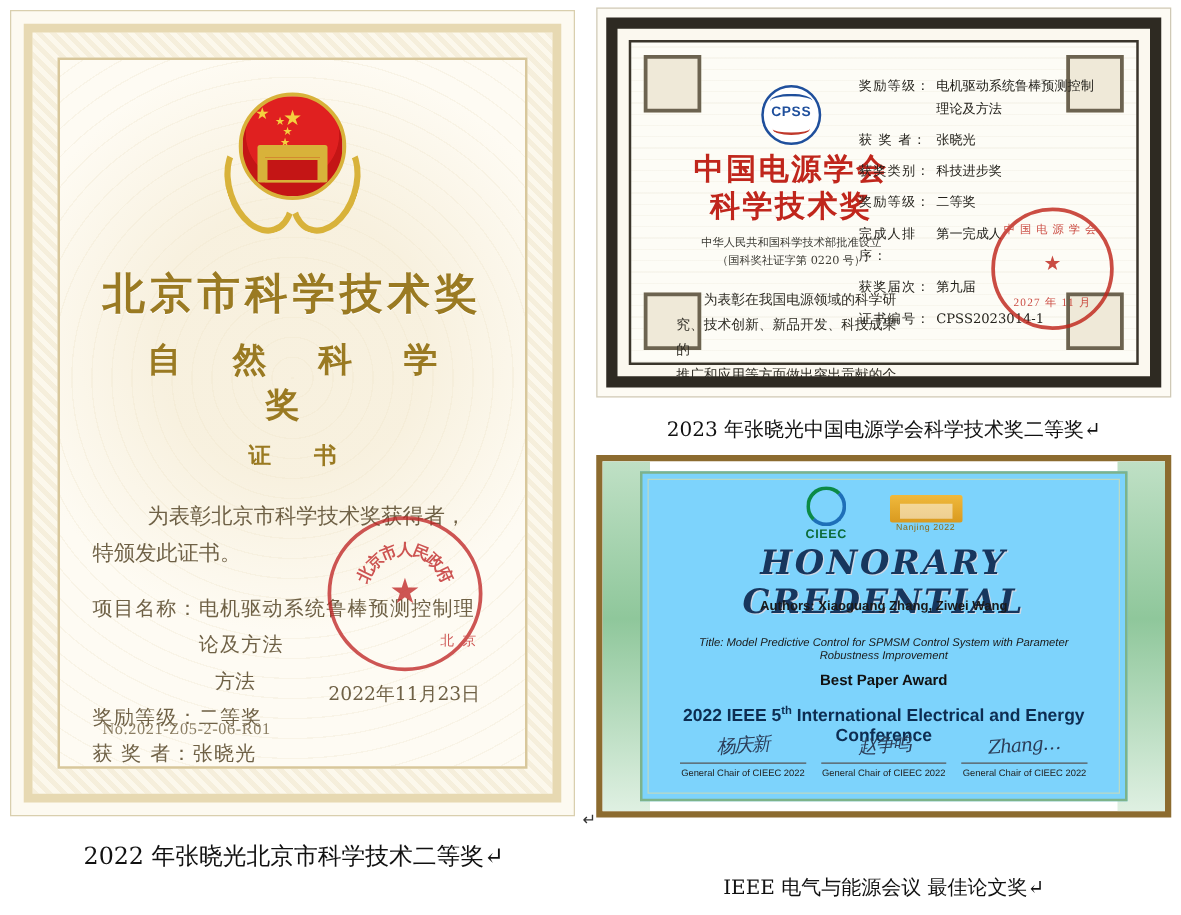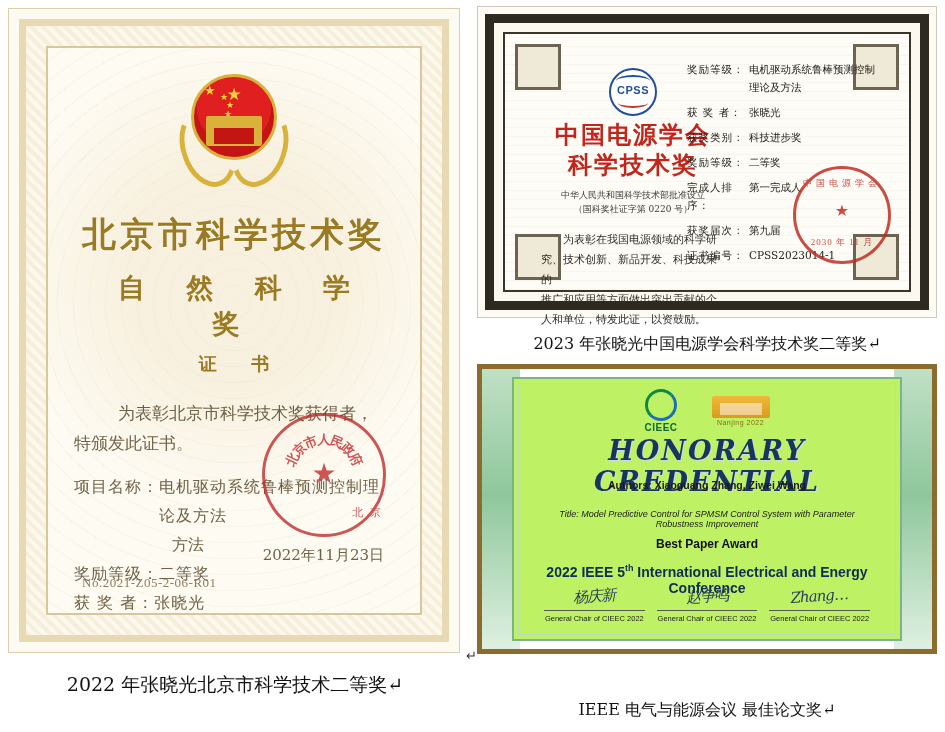--- a/index.html
+++ b/index.html
@@ -424,21 +424,21 @@
     position: absolute;
     top: 0; bottom: 0;
     width: 38px;
     background: linear-gradient(180deg, #bfe0c5 0%, #8fc79b 45%, #dff0e2 100%);
   }
   .ieee-bar-left { left: 0; }
   .ieee-bar-right { right: 0; }
   .ieee-card {
     position: absolute;
     left: 30px; right: 30px; top: 8px; bottom: 8px;
-    background: #bef264;
+    background: #7dd3fc;
     border: 2px solid #7db38a;
     box-sizing: border-box;
   }
   .ieee-card:before {
     content: "";
     position: absolute;
     left: 4px; right: 4px; top: 4px; bottom: 4px;
     border: 1px solid #bcd9c2;
   }
   .ieee-logos {
@@ -676,21 +676,20 @@
           <div class="cpss-name1">中国电源学会</div>
           <div class="cpss-name2">科学技术奖</div>
           <div class="cpss-gov">
             <div>中华人民共和国科学技术部批准设立</div>
             <div>（国科奖社证字第 0220 号）</div>
           </div>
           <div class="cpss-para">
             <div class="p1">为表彰在我国电源领域的科学研</div>
             <div>究、技术创新、新品开发、科技成果的</div>
             <div>推广和应用等方面做出突出贡献的个</div>
-            <div>人和单位，特发此证，以资鼓励。</div>
           </div>
         </div>
 
         <div class="cpss-right">
           <div class="cpss-row">
             <span class="k">奖励等级：</span>
             <span class="v">电机驱动系统鲁棒预测控制理论及方法</span>
           </div>
           <div class="cpss-row">
             <span class="k">获 奖 者：</span>
@@ -714,21 +713,21 @@
           </div>
           <div class="cpss-row">
             <span class="k">证书编号：</span>
             <span class="v">CPSS2023014-1</span>
           </div>
         </div>
 
         <div class="cpss-seal">
           <div class="s-ring-text">中国电源学会</div>
           <div class="s-star">★</div>
-          <div class="s-date">2030 年 11 月</div>
+          <div class="s-date">2027 年 11 月</div>
         </div>
 
       </div>
     </div>
   </div>
 
   <div class="caption" id="caption-cpss">2023 年张晓光中国电源学会科学技术奖二等奖↵</div>
 
   <div id="cert-ieee">
     <div class="ieee-inner">

